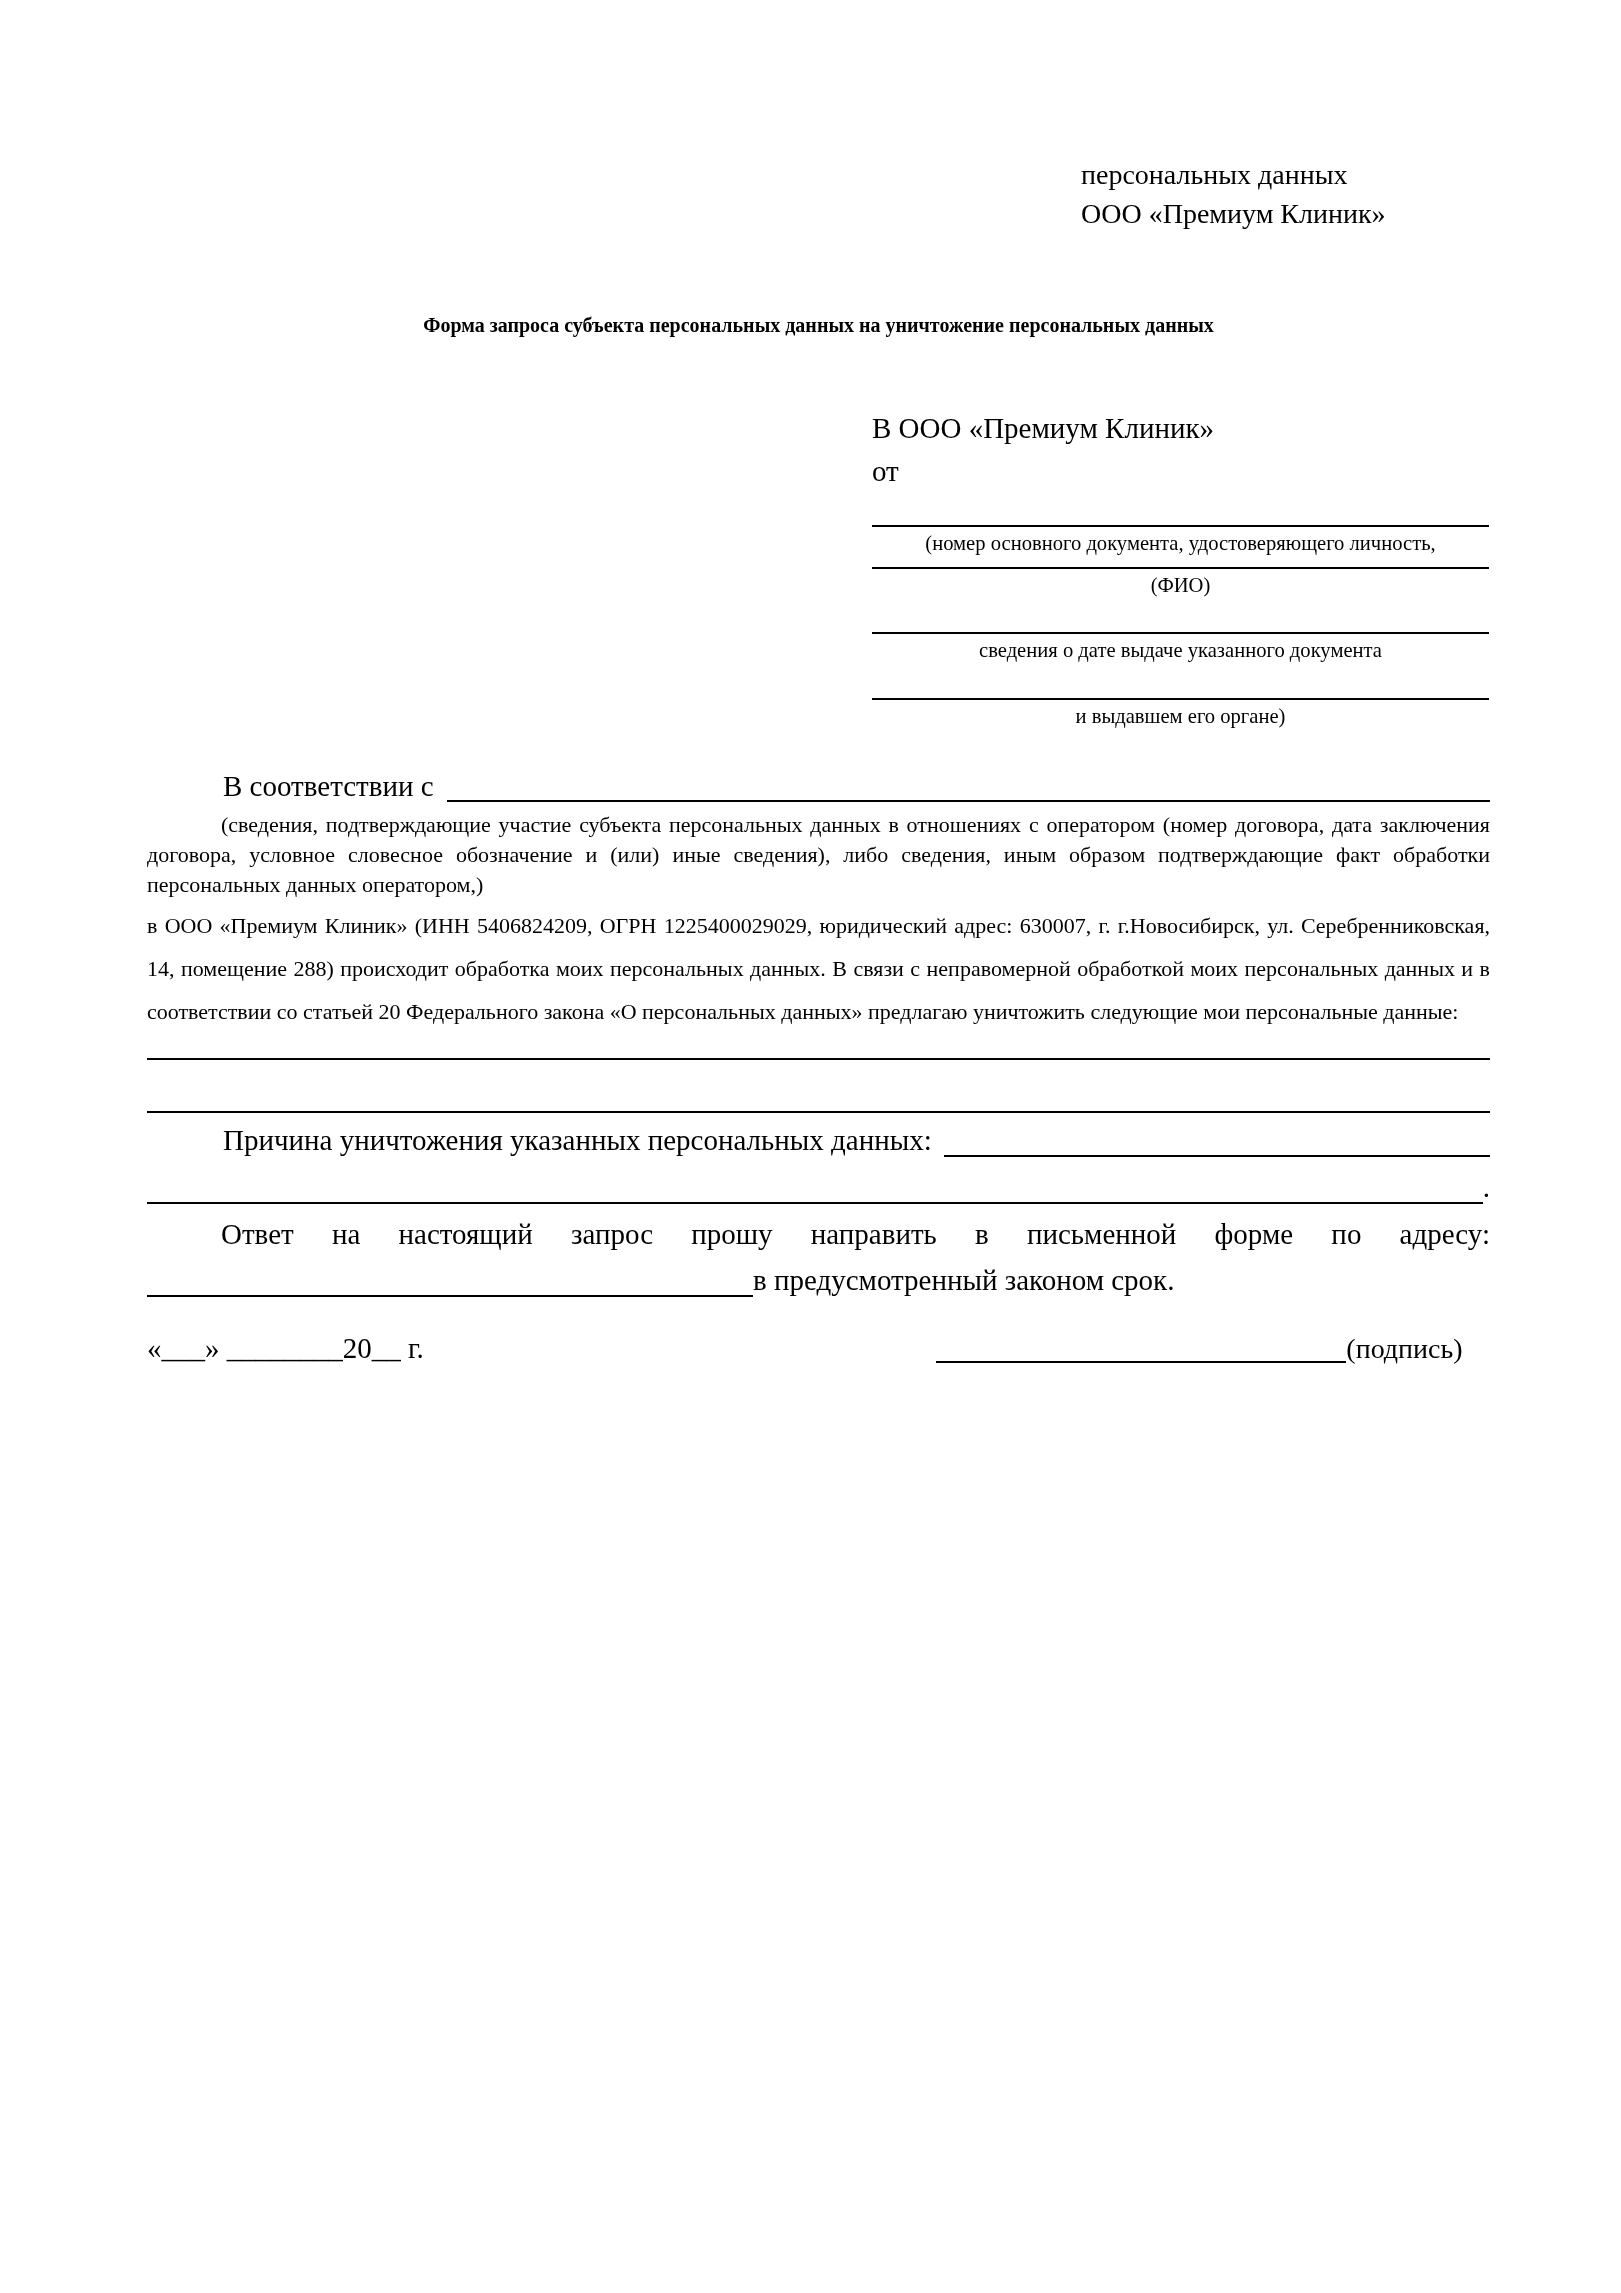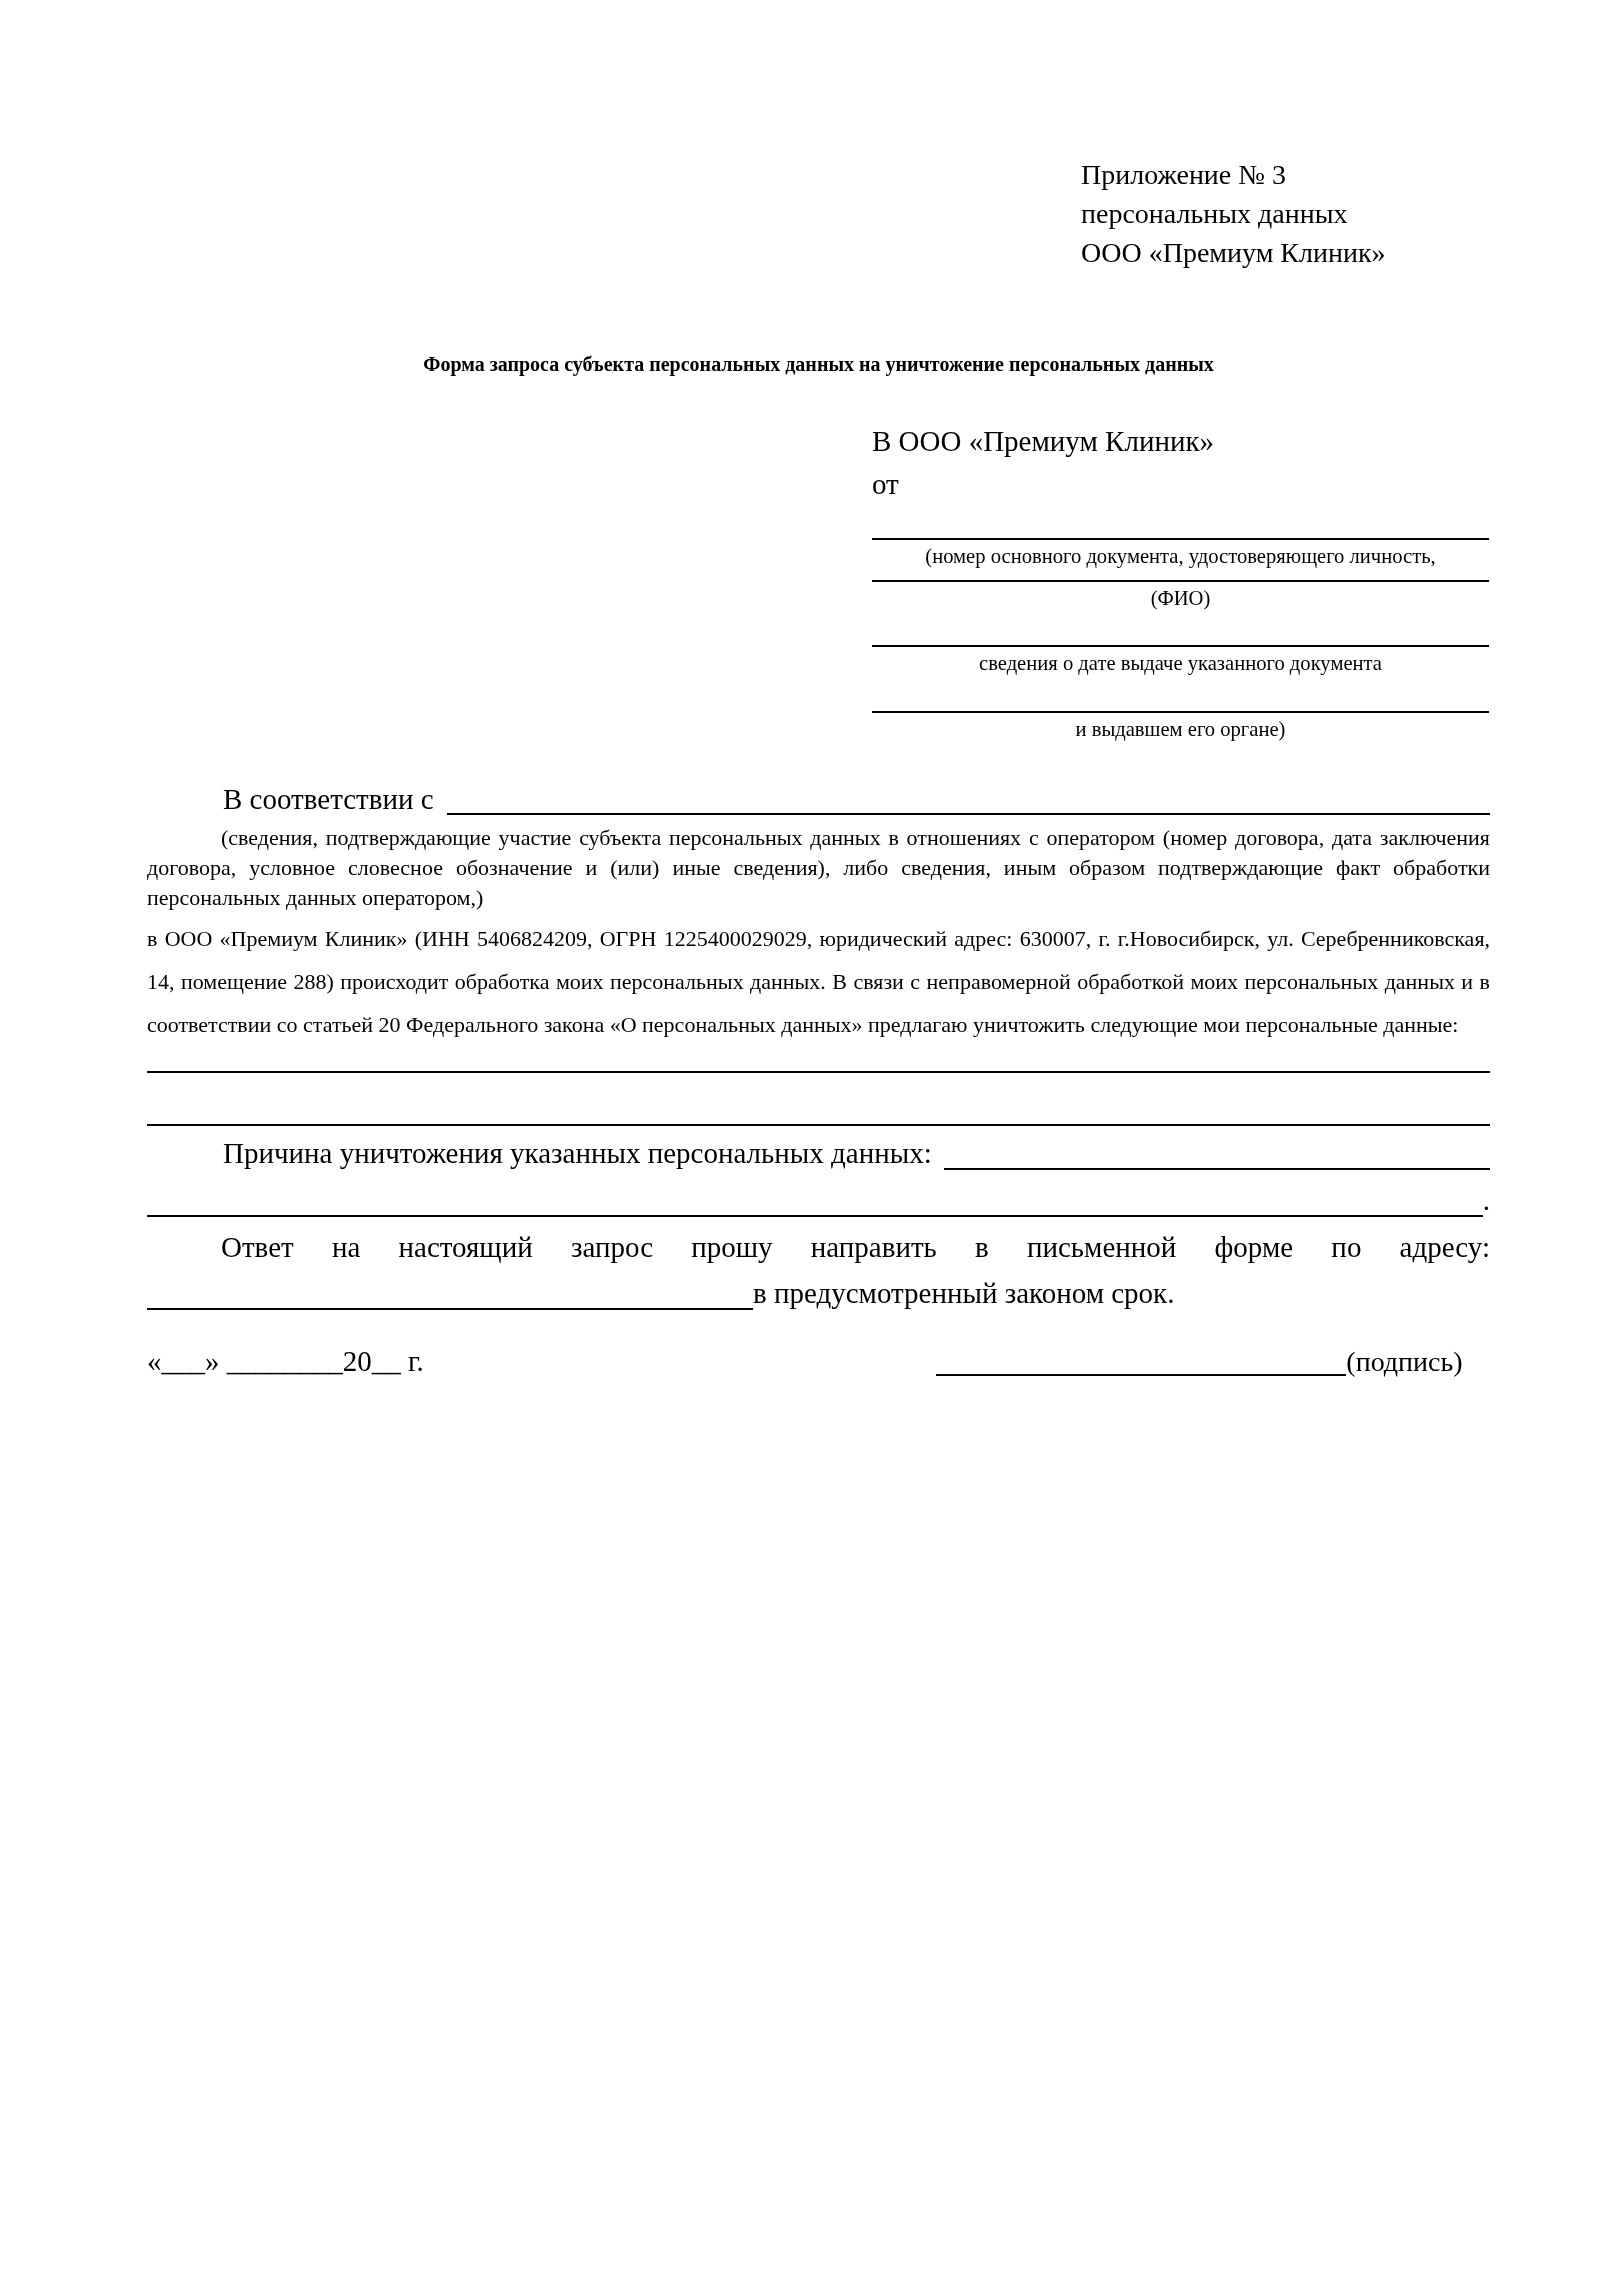--- a/index.html
+++ b/index.html
@@ -31,21 +31,21 @@
     margin: 69px auto 0;
     max-width: 1059px;
     text-align: center;
     font-size: 20px;
     line-height: 47px;
     font-weight: bold;
   }
 
   
   .addressee {
-    margin-top: 31px;
+    margin-top: 57px;
     margin-left: 725px;
     width: 617px;
     font-size: 29px;
   }
   .addressee .to   { line-height: 45px; }
   .addressee .from { line-height: 41px; }
   .field { margin-top: 33px; }
   .field.first { margin-top: 9.8px; }
   .rule {
     height: 0;
@@ -148,21 +148,20 @@
     font-size: 28px;
     white-space: nowrap;
   }
 </style>
 </head>
 <body>
 
 <div class="page">
 
   <div class="header-block">
-    <div>Приложение № 3</div>
     <div>персональных данных</div>
     <div>ООО «Премиум Клиник»</div>
   </div>
 
   <div class="doc-title">Форма запроса субъекта персональных данных на уничтожение персональных данных</div>
 
   <div class="addressee">
     <div class="to">В ООО «Премиум Клиник»</div>
     <div class="from">от</div>
 

